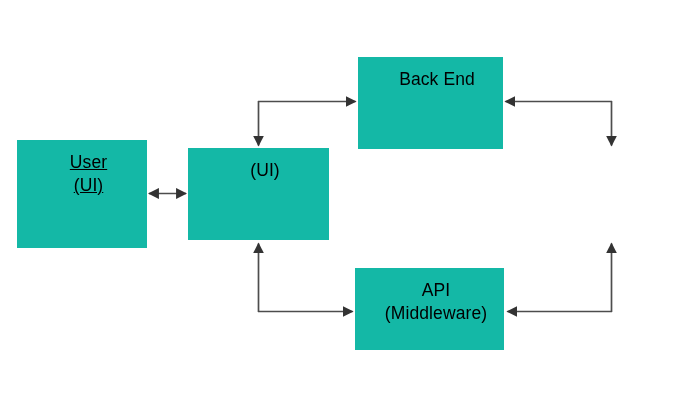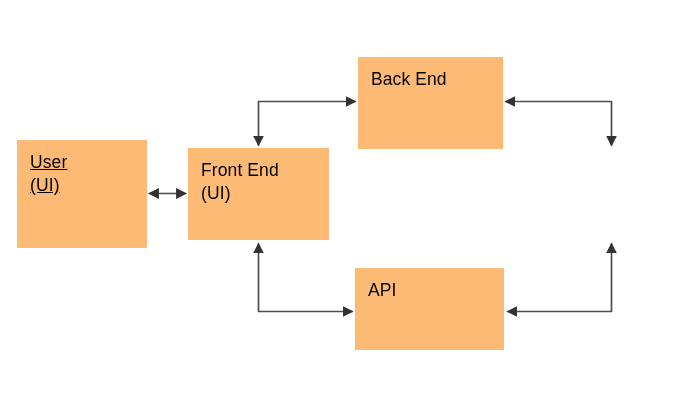--- a/index.html
+++ b/index.html
@@ -21,27 +21,27 @@
   #diagram-svg {
     position: absolute;
     left: 0;
     top: 0;
     width: 700px;
     height: 400px;
   }
   .node-box {
     position: absolute;
     box-sizing: border-box;
-    background: #fdba74;
+    background: #14b8a6;
     border: 1.6px solid #ururu;
     border-color: #4d4d4d;
     display: flex;
     flex-direction: column;
     justify-content: flex-start;
-    align-items: flex-start;
+    align-items: center;
     padding: 11px 0 0 13px;
     z-index: 2;
   }
   .node-label {
     font-family: "Liberation Sans", sans-serif;
     font-size: 17.5px;
     line-height: 1.33;
     color: #000000;
     white-space: nowrap;
     letter-spacing: 0.1px;
@@ -80,26 +80,26 @@
 
     </g>
   </svg>
 
   <div class="node-box" style="left:17px; top:140px; width:130px; height:108px;text-decoration:underline;">
     <span class="node-label">User</span>
     <span class="node-label">(UI)</span>
   </div>
 
   <div class="node-box" style="left:188px; top:148px; width:141px; height:92px;">
-    <span class="node-label">Front End</span>
     <span class="node-label">(UI)</span>
   </div>
 
   <div class="node-box" style="left:358px; top:57px; width:145px; height:92px;">
     <span class="node-label">Back End</span>
   </div>
 
 
   <div class="node-box" style="left:355px; top:268px; width:149px; height:82px;">
     <span class="node-label">API</span>
+    <span class="node-label">(Middleware)</span>
   </div>
 
 </div>
 
 </body></html>

